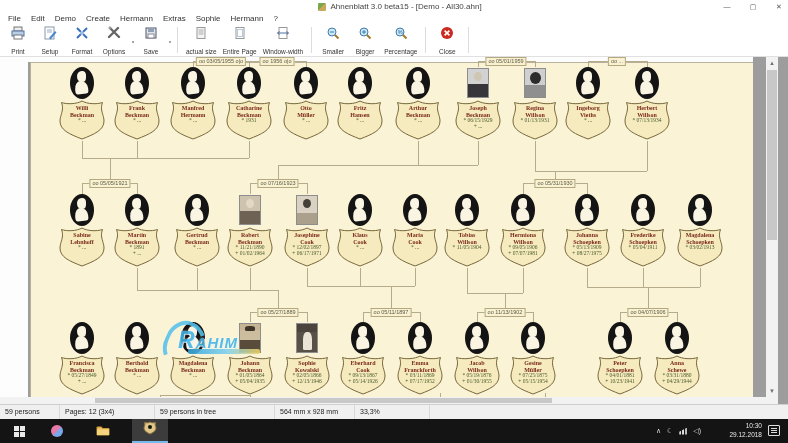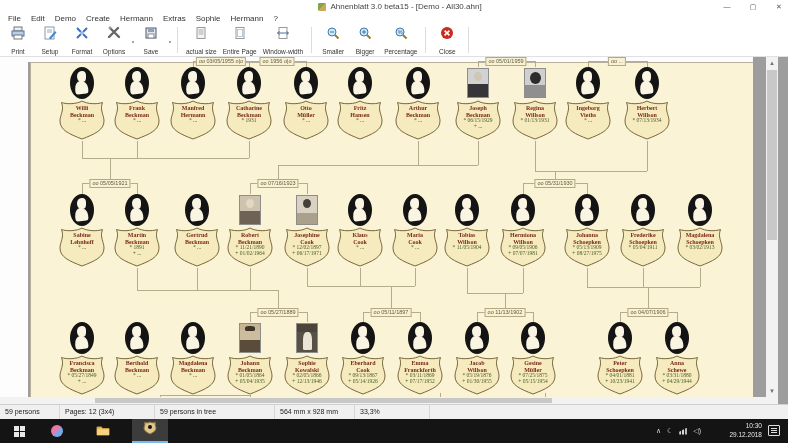--- a/index.html
+++ b/index.html
@@ -689,20 +689,25 @@
       <div class="tline" style="left: 700px; top: 211px; width: 1px; height: 19px;"></div>
       <div class="tline" style="left: 587px; top: 230px; width: 113px; height: 1px;"></div>
       <div class="tline" style="left: 648px; top: 230px; width: 1px; height: 21px;"></div>
       <div class="tline" style="left: 160px; top: 338px; width: 90px; height: 1px;"></div>
       <div class="tline" style="left: 160px; top: 338px; width: 1px; height: 2px;"></div>
       <div class="tline" style="left: 250px; top: 338px; width: 1px; height: 2px;"></div>
       <div class="tline" style="left: 440px; top: 336px; width: 1px; height: 4px;"></div>
       <div class="tline" style="left: 545px; top: 336px; width: 1px; height: 4px;"></div>
     </div>
 
+  <div class="wm">
+    <div class="wm-swoosh"></div>
+    <div class="wm-text">RAHIM</div>
+    <div class="wm-bar"></div>
+  </div>
 
   <div class="vscroll">
     <div class="sarrow" style="top:0;">▲</div>
     <div class="vthumb"></div>
     <div class="sarrow" style="top:328px;">▼</div>
   </div>
   <div class="hscroll">
     <div class="hthumb"></div>
   </div>
   <div class="scorner"></div>

